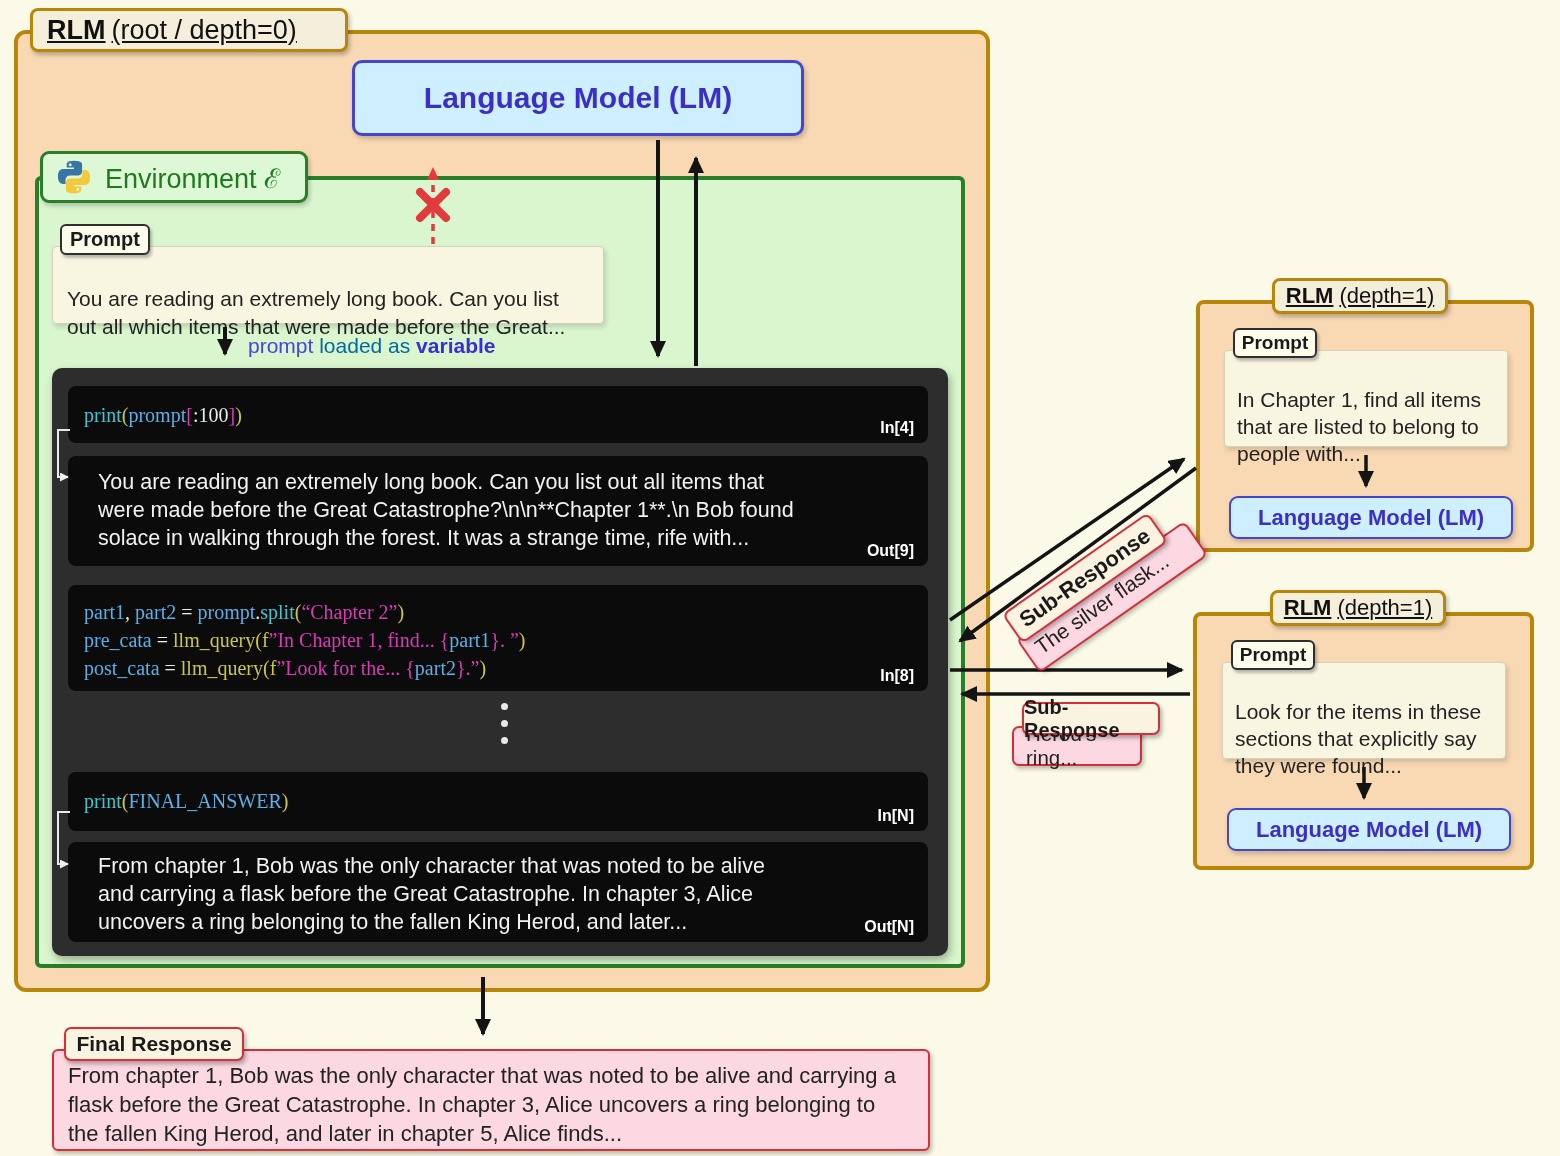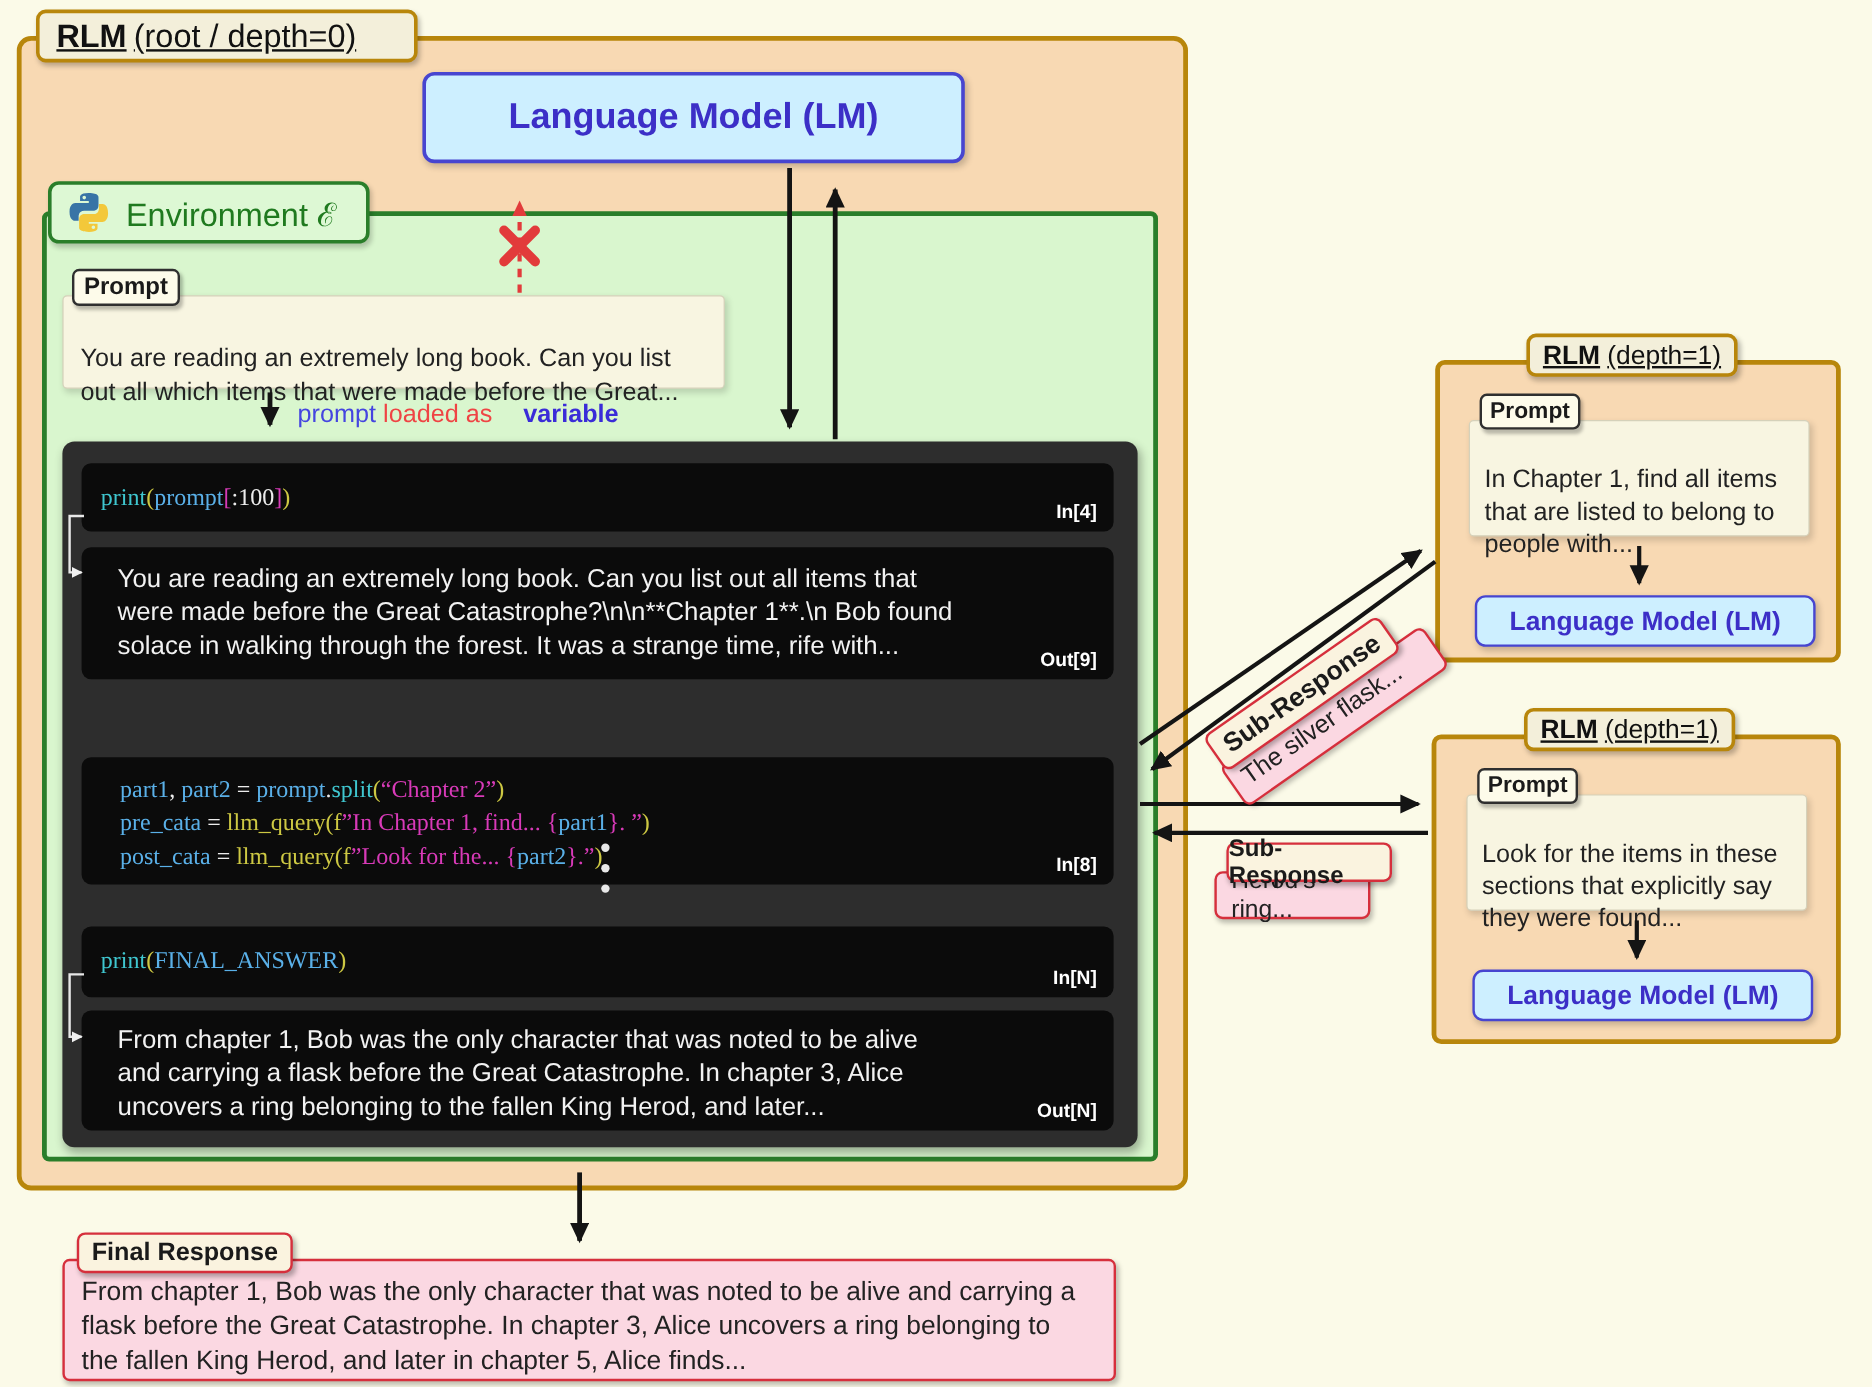--- a/index.html
+++ b/index.html
@@ -67,22 +67,22 @@
     display:flex;align-items:center;justify-content:center;font-weight:bold;
     box-shadow:2px 3px 4px rgba(0,0,0,.3);
   }
   .resp-box{
     background:#fbd8e2;border:2.5px solid #d62f3c;border-radius:7px;
     color:#222;box-shadow:2px 3px 4px rgba(0,0,0,.25);
   }
 
   .loaded-note{font-size:21px;z-index:4;}
   .loaded-note .v1{color:#4545e0;}
-  .loaded-note .v2{color:#ef4444;}
-  .loaded-note .v3{color:#3a2cd8;font-weight:bold;margin-left:20px;}
+  .loaded-note .v2{color:#0369a1;}
+  .loaded-note .v3{color:#3a2cd8;font-weight:bold;}
 
   svg.overlay{position:absolute;left:0;top:0;z-index:50;pointer-events:none;}
   .z60{z-index:60;} .z61{z-index:61;}
 </style>
 </head>
 <body>
 
 <div class="abs rlm-box" style="left:14px;top:30px;width:976px;height:962px;"></div>
 <div class="abs rlm-tab" style="left:30px;top:8px;width:318px;height:44px;padding-left:14px;font-size:27px;">
   <b>RLM</b>
@@ -121,21 +121,21 @@
   <div class="cell-label">In[4]</div>
 </div>
 
 <div class="abs cell" style="top:456px;height:110px;padding:12px 16px 0 30px;">
   <div class="outtext preline">You are reading an extremely long book. Can you list out all items that
 were made before the Great Catastrophe?\n\n**Chapter 1**.\n Bob found
 solace in walking through the forest. It was a strange time, rife with...</div>
   <div class="cell-label">Out[9]</div>
 </div>
 
-<div class="abs cell" style="top:585px;height:106px;padding:13px 0 0 32px;margin-top:46px;">
+<div class="abs cell" style="top:585px;height:106px;padding:13px 0 0 16px;">
   <div class="code"><span class="tok-var">part1</span><span class="tok-plain">, </span><span class="tok-var">part2</span><span class="tok-plain"> = </span><span class="tok-var">prompt</span><span class="tok-plain">.</span><span class="tok-fn">split</span><span class="tok-yellow">(</span><span class="tok-str">“Chapter 2”</span><span class="tok-yellow">)</span></div>
   <div class="code"><span class="tok-var">pre_cata</span><span class="tok-plain"> = </span><span class="tok-yellow">llm_query</span><span class="tok-yellow">(</span><span class="tok-yellow">f</span><span class="tok-str">”In Chapter 1, find... </span><span class="tok-str">{</span><span class="tok-var">part1</span><span class="tok-str">}</span><span class="tok-str">. ”</span><span class="tok-yellow">)</span></div>
   <div class="code"><span class="tok-var">post_cata</span><span class="tok-plain"> = </span><span class="tok-yellow">llm_query</span><span class="tok-yellow">(</span><span class="tok-yellow">f</span><span class="tok-str">”Look for the... </span><span class="tok-str">{</span><span class="tok-var">part2</span><span class="tok-str">}</span><span class="tok-str">.”</span><span class="tok-yellow">)</span></div>
   <div class="cell-label">In[8]</div>
 </div>
 
 <div class="dot" style="top:703px;"></div>
 <div class="dot" style="top:720px;"></div>
 <div class="dot" style="top:737px;"></div>
 

